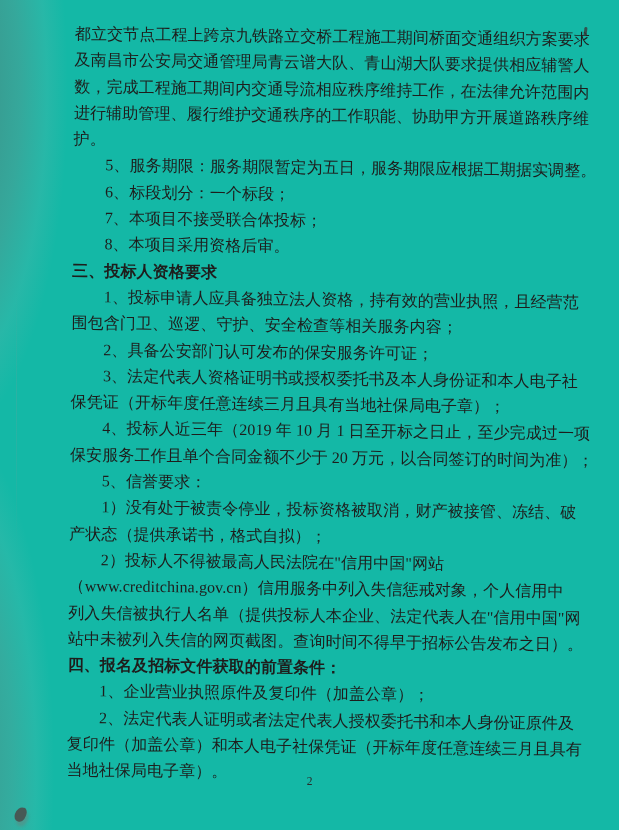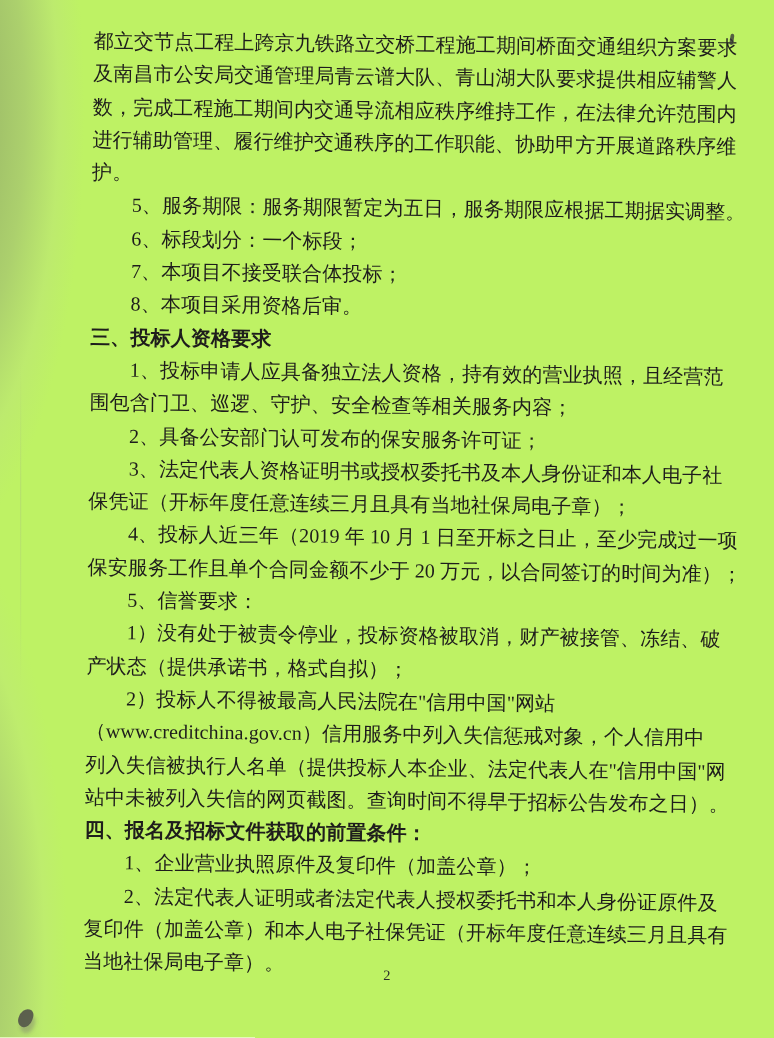--- a/index.html
+++ b/index.html
@@ -7,21 +7,21 @@
     padding: 0;
     width: 619px;
     height: 830px;
     background: #ffffff;
     font-family: "Liberation Serif", "DejaVu Serif", serif;
   }
   .page {
     position: relative;
     width: 619px;
     height: 830px;
-    background: #bef264;
+    background: #14b8a6;
     overflow: hidden;
   }
   
   .edge-left-top {
     position: absolute;
     left: 0; top: 0;
     width: 95px; height: 430px;
     background: radial-gradient(ellipse 150px 430px at -55px 90px,
       rgba(95,95,95,0.55) 0%,
       rgba(130,130,130,0.30) 50%,

